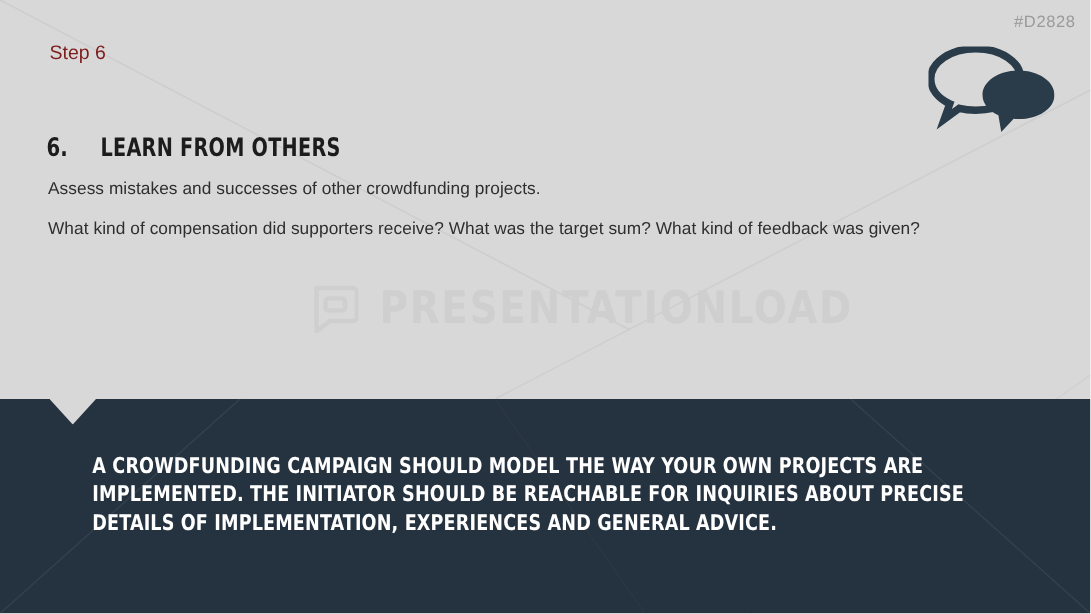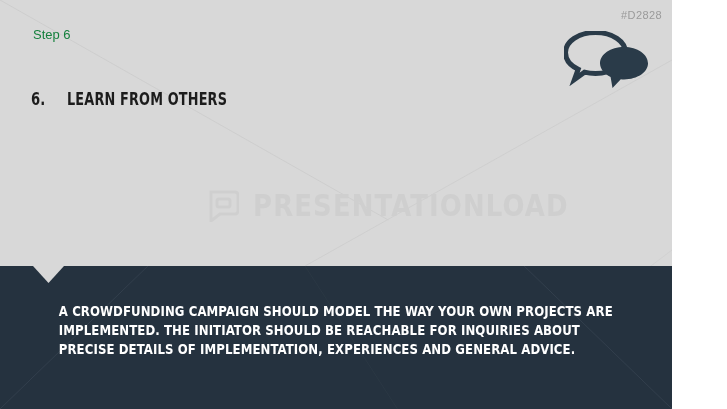--- a/index.html
+++ b/index.html
@@ -2,21 +2,21 @@
 <html><head>
 <meta charset="utf-8">
 <style>
   html, body {
     margin: 0;
     padding: 0;
     background: #ffffff;
   }
   .slide {
     position: relative;
-    width: 672px;
+    width: 727px;
     height: 409px;
     overflow: hidden;
     background: #d8d8d8;
     font-family: "Liberation Sans", sans-serif;
     -webkit-font-smoothing: antialiased;
   }
 
   
   .bg-lines {
     position: absolute;
@@ -45,21 +45,21 @@
     font-size: 27px;
     line-height: 30px;
     font-weight: 400;
     letter-spacing: 0.2px;
     color: #212121;
     margin: 0;
   }
   .header-subtitle {
     font-size: 13px;
     line-height: 17px;
-    color: #15803d;
+    color: #7f1d1d;
     margin: 4px 0 0 2px;
     font-weight: 400;
   }
 
   
   .bubble-icon {
     position: absolute;
     right: 24px;
     top: 31px;
     width: 84px;
@@ -201,20 +201,24 @@
         <path d="M60 16 C46.5 16 36 23.3 36 32.3 C36 38 40.2 43 46.6 45.9 L48.5 57 L56.8 48.2 C57.8 48.3 58.9 48.4 60 48.4 C73.5 48.4 84 41.2 84 32.3 C84 23.3 73.5 16 60 16 Z"></path>
       </g>
     </svg>
   </div>
 
   <div class="step-head">
     <span class="step-num">6.</span>
     <span class="step-label">LEARN FROM OTHERS</span>
   </div>
 
+  <div class="body-copy">
+    <p>Assess mistakes and successes of other crowdfunding projects.</p>
+    <p>What kind of compensation did supporters receive? What was the target sum? What kind of feedback was given?</p>
+  </div>
 
   <div class="watermark">
     <span class="watermark-logo">
       <svg viewBox="0 0 32 32" aria-hidden="true">
         <path d="M4 2 H28 A3 3 0 0 1 31 5 V21 A3 3 0 0 1 28 24 H13 L4 31 Z" fill="none" stroke="#cfcfcf" stroke-width="3"></path>
         <rect x="10" y="9" width="13" height="8" rx="2" fill="none" stroke="#cfcfcf" stroke-width="3"></rect>
       </svg>
     </span>
     <span class="watermark-text">PRESENTATIONLOAD</span>
   </div>

